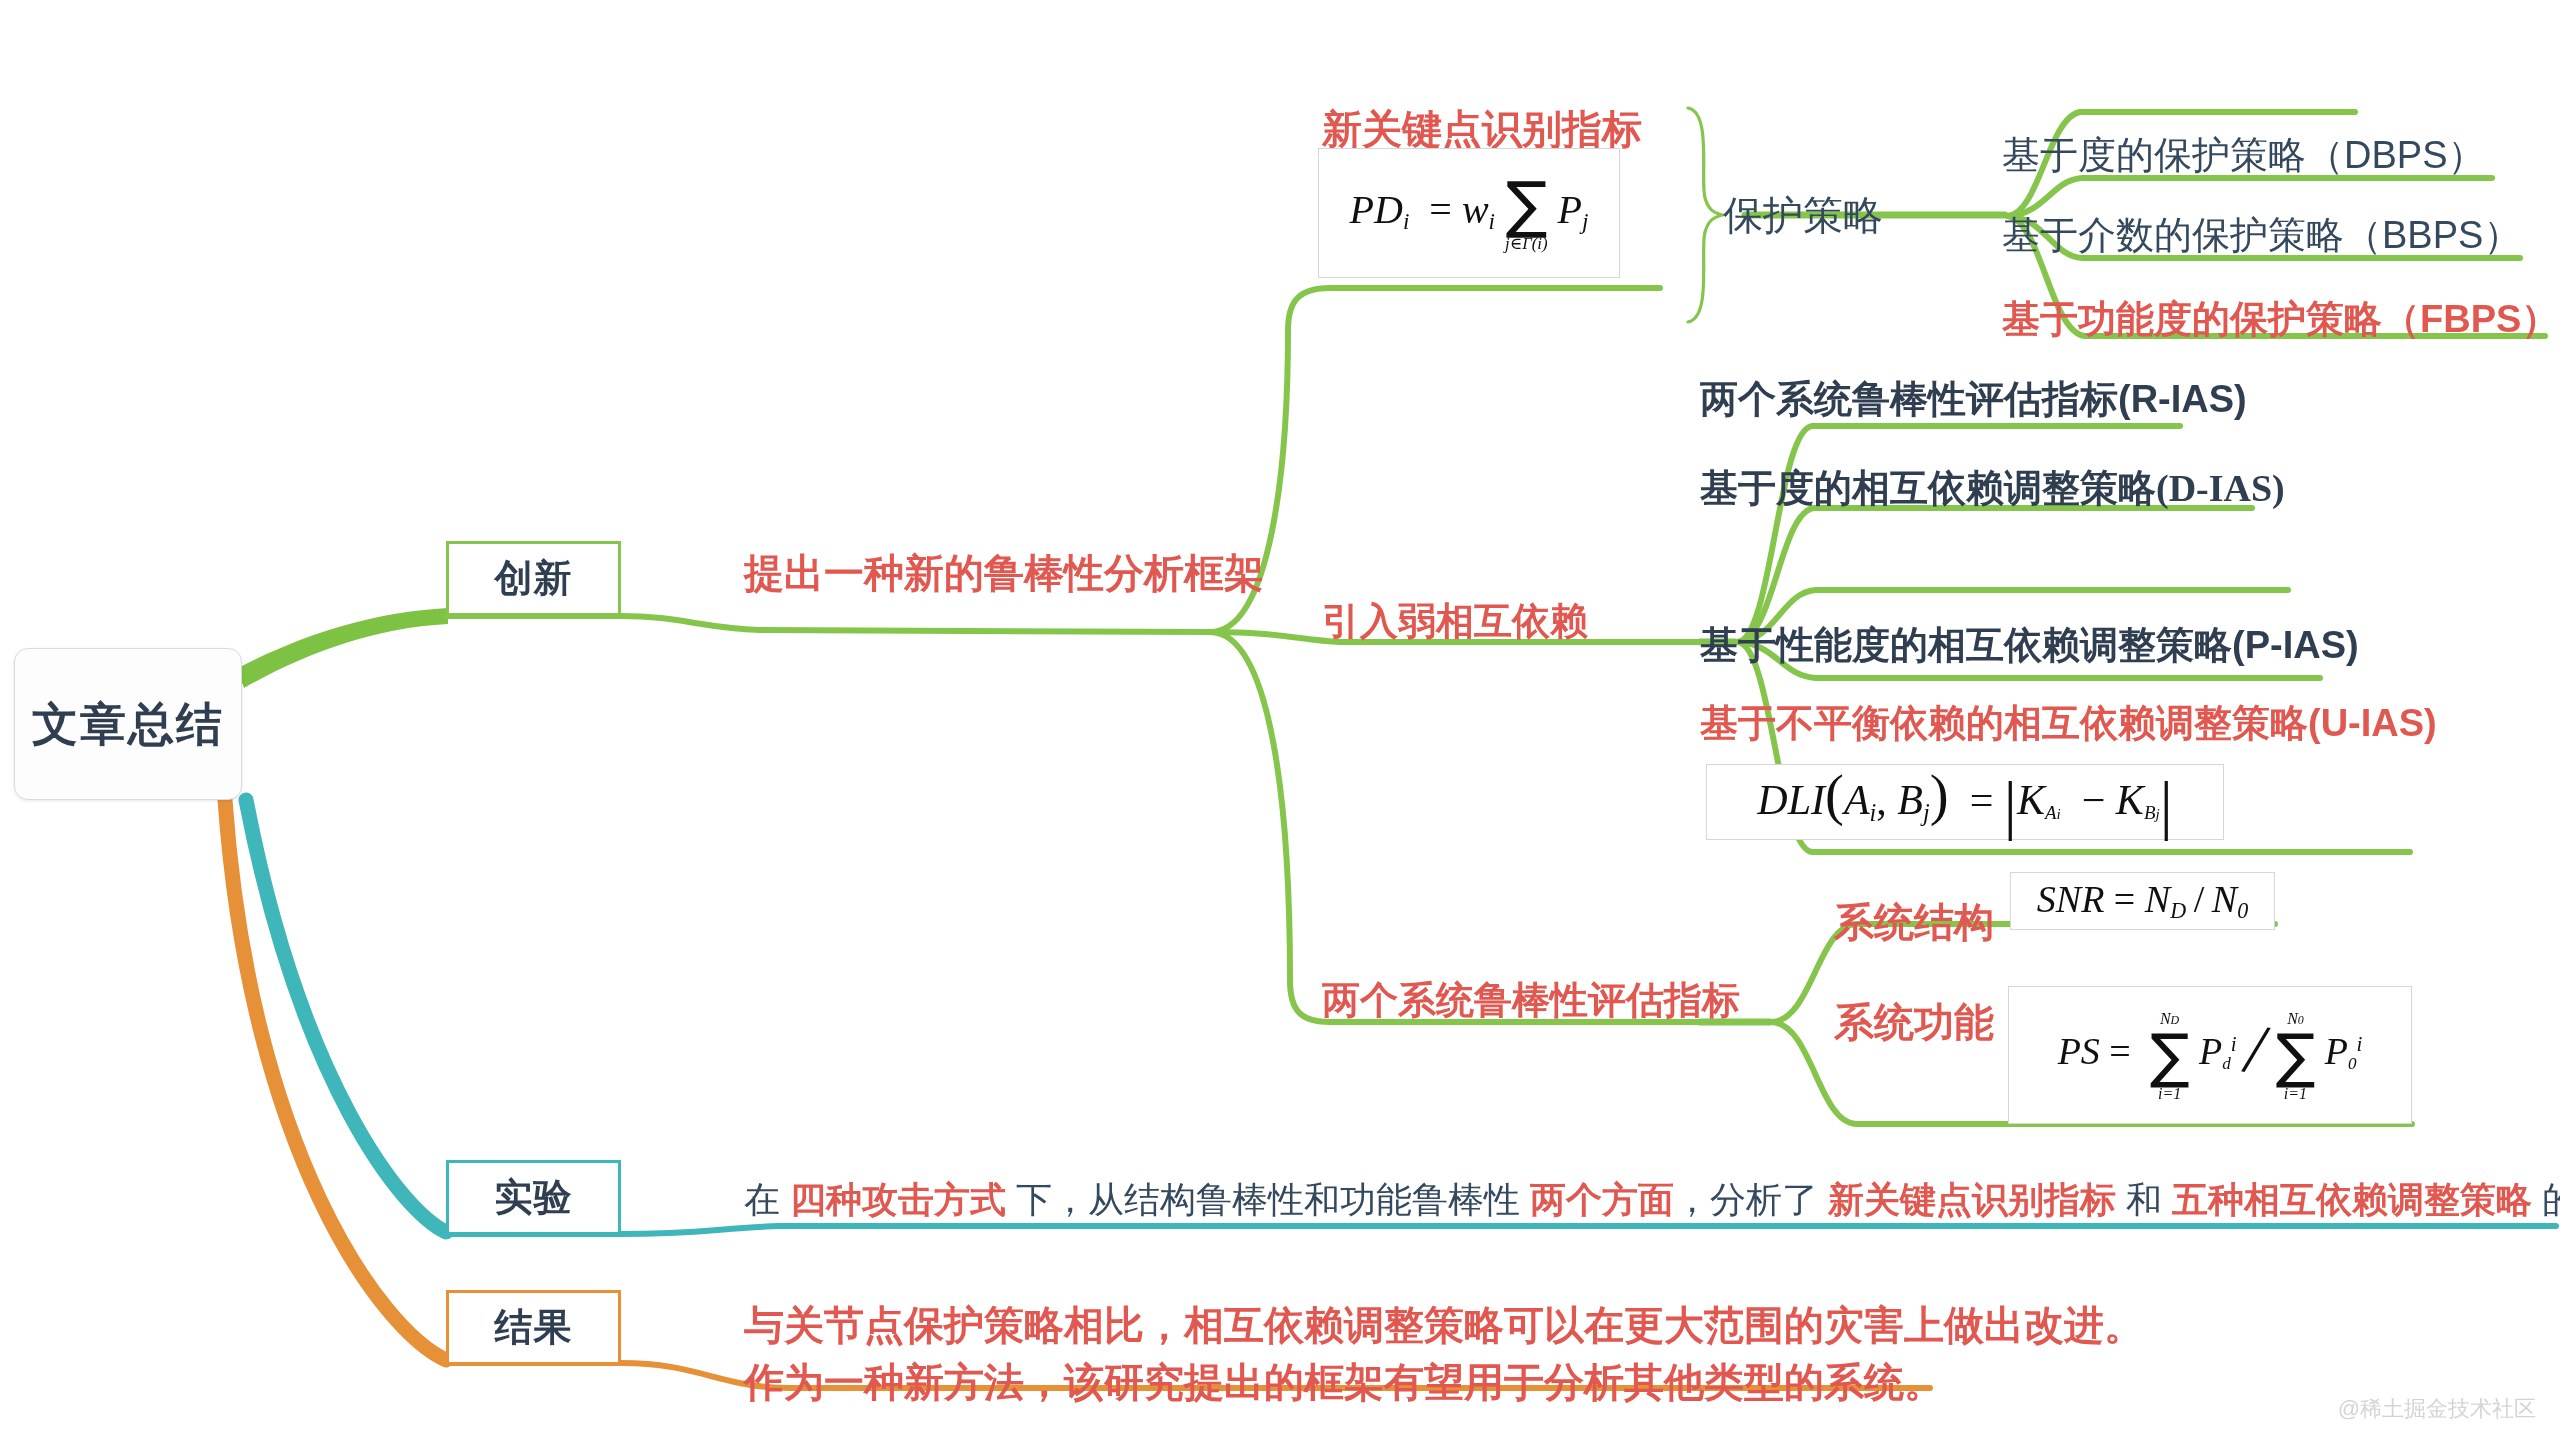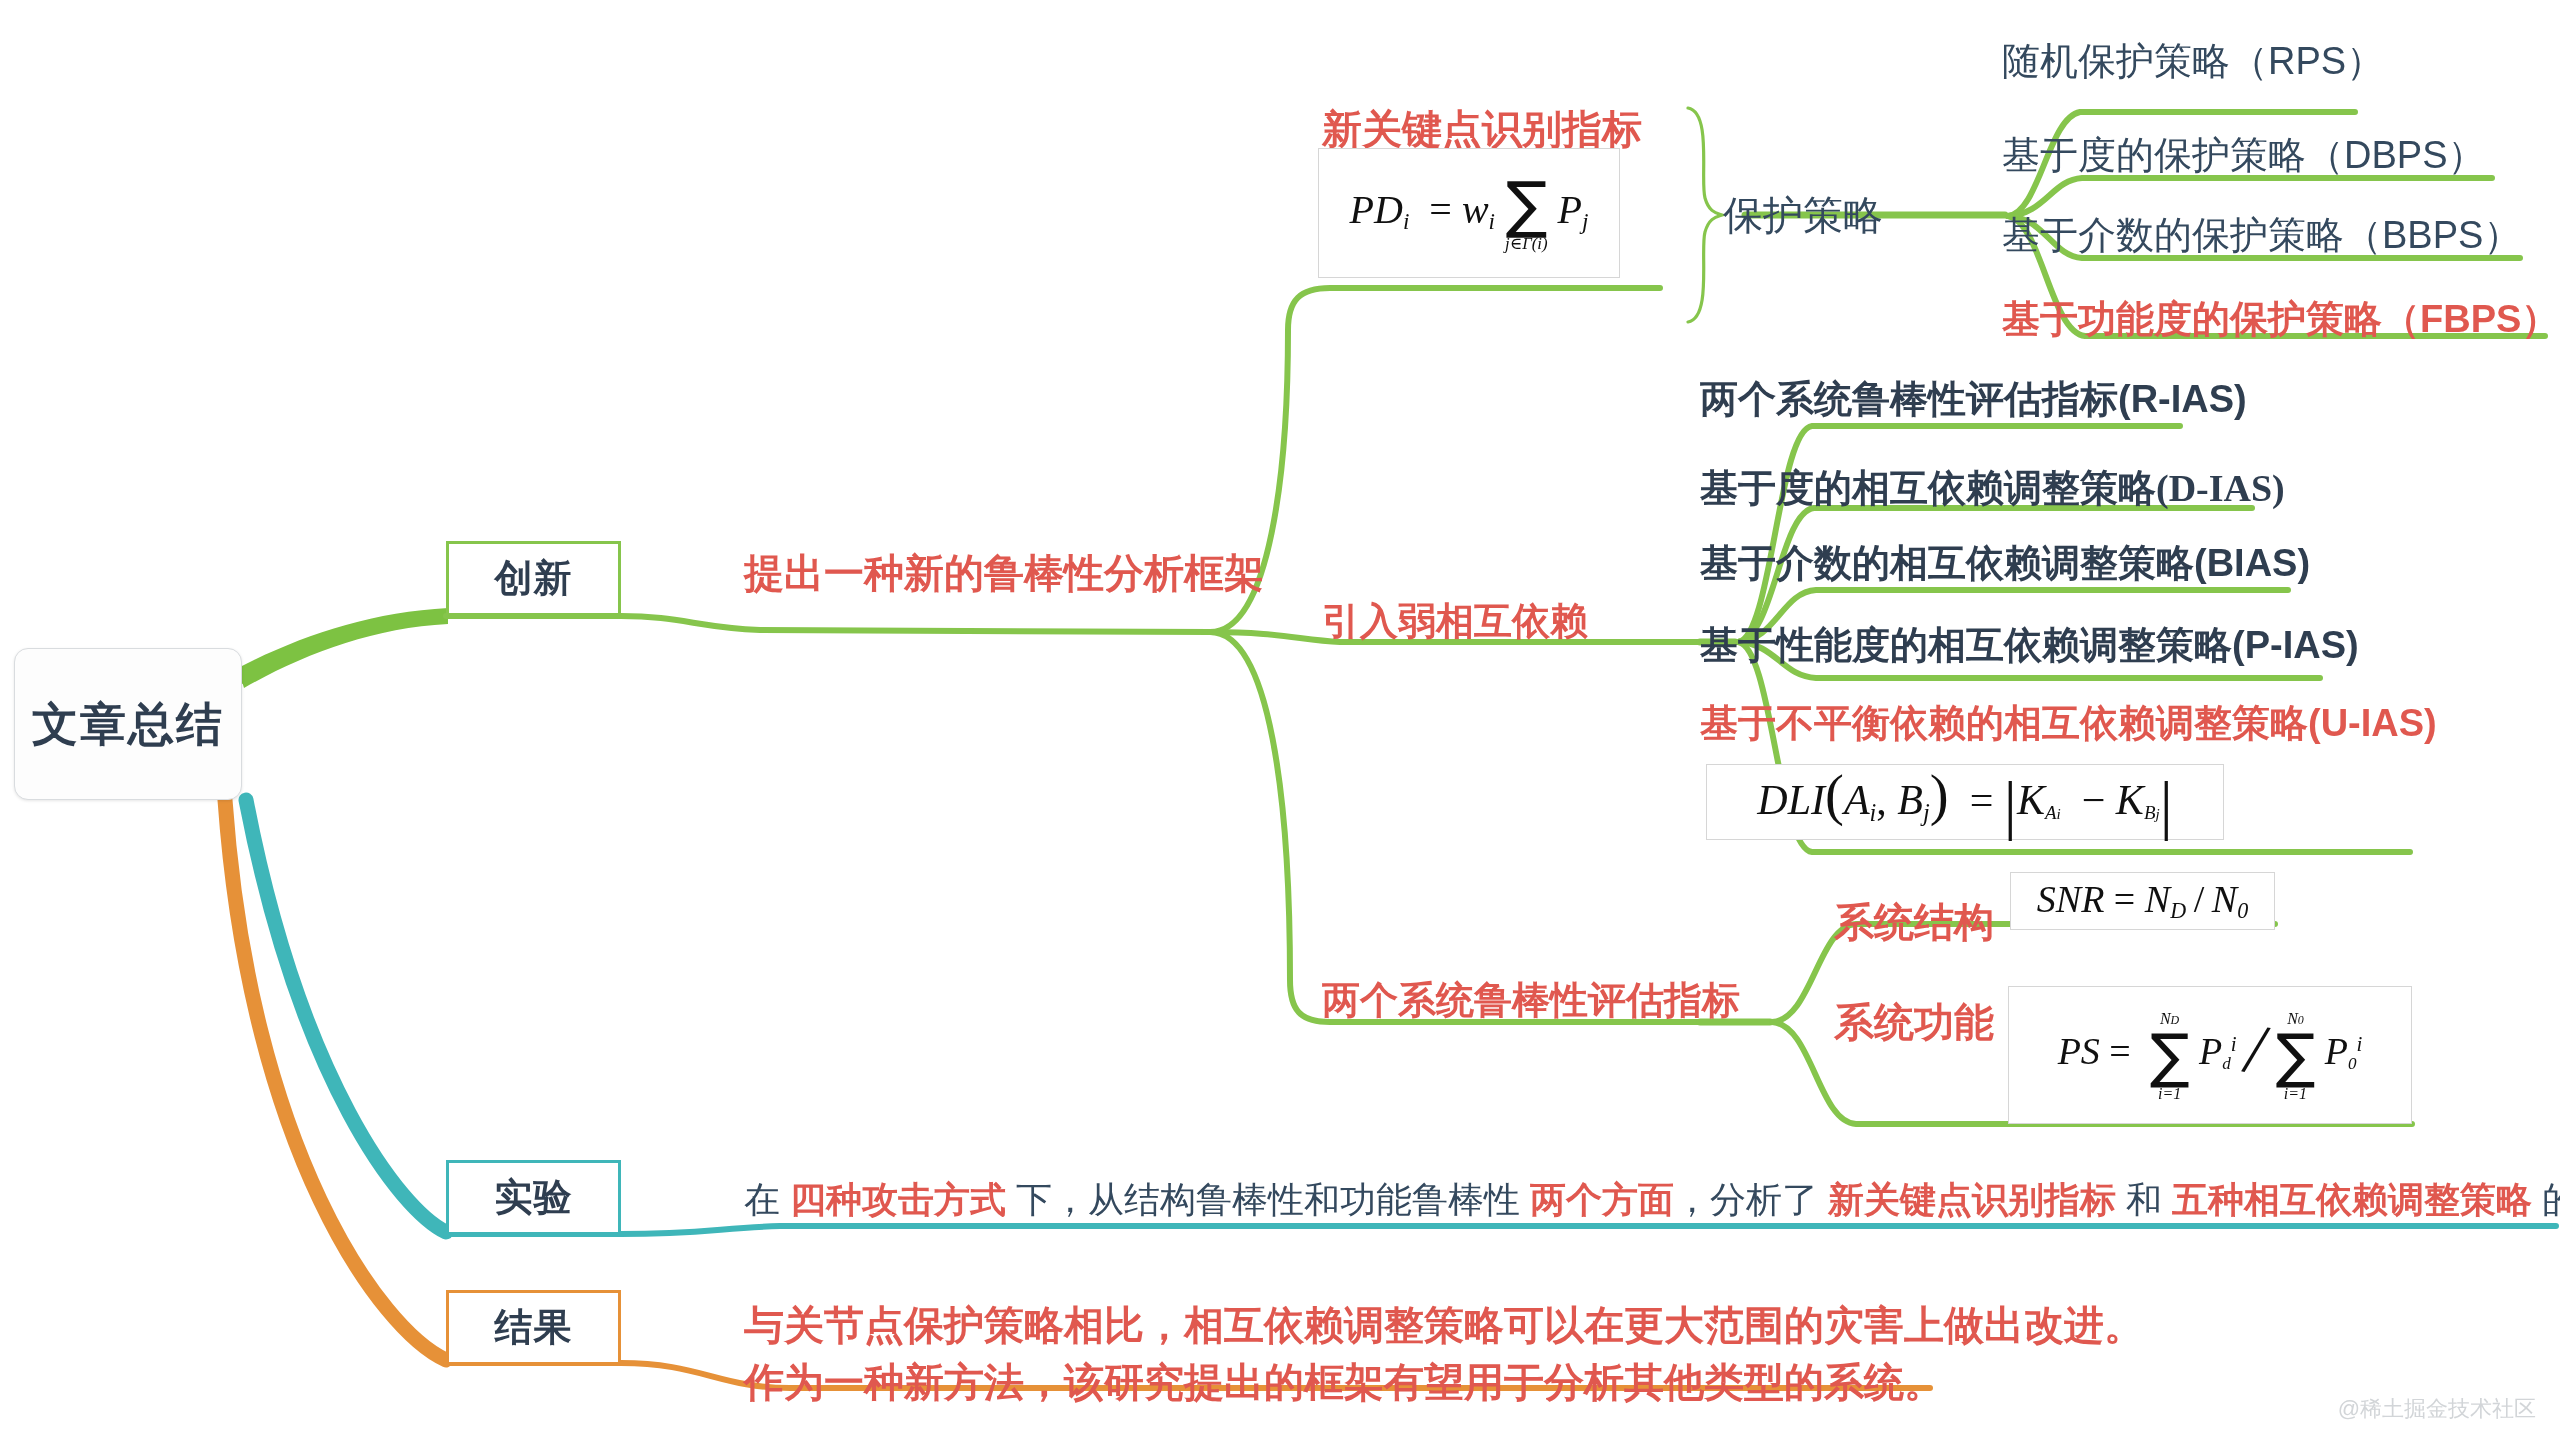--- a/index.html
+++ b/index.html
@@ -140,30 +140,28 @@
       <span class="sumwrap">
         <span class="bigsum">∑</span>
         <span class="sumlim">j∈Γ(i)</span>
       </span>
       <span class="mi">P</span><span class="sub">j</span>
     </span>
   </div>
 
   <div class="txt dark s36" style="left:1723px;top:178px;">保护策略</div>
 
-  <div class="txt dark s38" style="left:2002px;top:38px;">随机保护策略（RPS）</div>
   <div class="txt dark s38" style="left:2002px;top:132px;">基于度的保护策略（DBPS）</div>
   <div class="txt dark s38" style="left:2002px;top:212px;">基于介数的保护策略（BBPS）</div>
   <div class="txt red s38" style="left:2002px;top:296px;">基于功能度的保护策略（FBPS）</div>
 
   <div class="txt red s38" style="left:1322px;top:598px;">引入弱相互依赖</div>
 
   <div class="txt darkb s38" style="left:1700px;top:376px;">两个系统鲁棒性评估指标(R-IAS)</div>
   <div class="txt darkb s38" style="left:1700px;top:465px;font-family:Liberation Serif, serif;">基于度的相互依赖调整策略(D-IAS)</div>
-  <div class="txt darkb s38" style="left:1700px;top:540px;">基于介数的相互依赖调整策略(BIAS)</div>
   <div class="txt darkb s38" style="left:1700px;top:622px;">基于性能度的相互依赖调整策略(P-IAS)</div>
   <div class="txt red s38" style="left:1700px;top:700px;">基于不平衡依赖的相互依赖调整策略(U-IAS)</div>
 
   <div class="fbox" style="left:1706px;top:764px;width:518px;height:76px;font-size:42px;">
     <span>
       <span class="mi">DLI</span><span style="font-size:1.35em;">(</span><span class="mi">A</span><span class="sub">i</span>,&nbsp;<span class="mi">B</span><span class="sub">j</span><span style="font-size:1.35em;">)</span>
       &nbsp;=&nbsp;<span class="absbar">|</span><span class="mi">K</span><span class="sub2">A<span style="font-size:.8em">i</span></span>
       &nbsp;−&nbsp;<span class="mi">K</span><span class="sub2">B<span style="font-size:.8em">j</span></span><span class="absbar">|</span>
     </span>
   </div>

